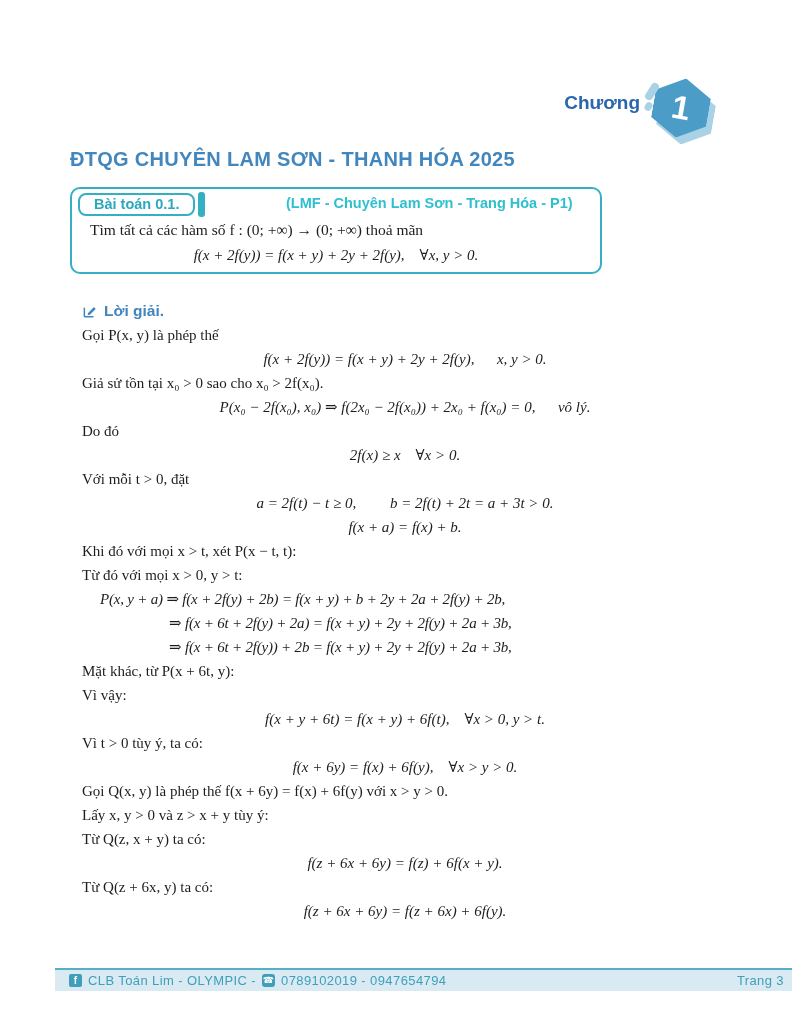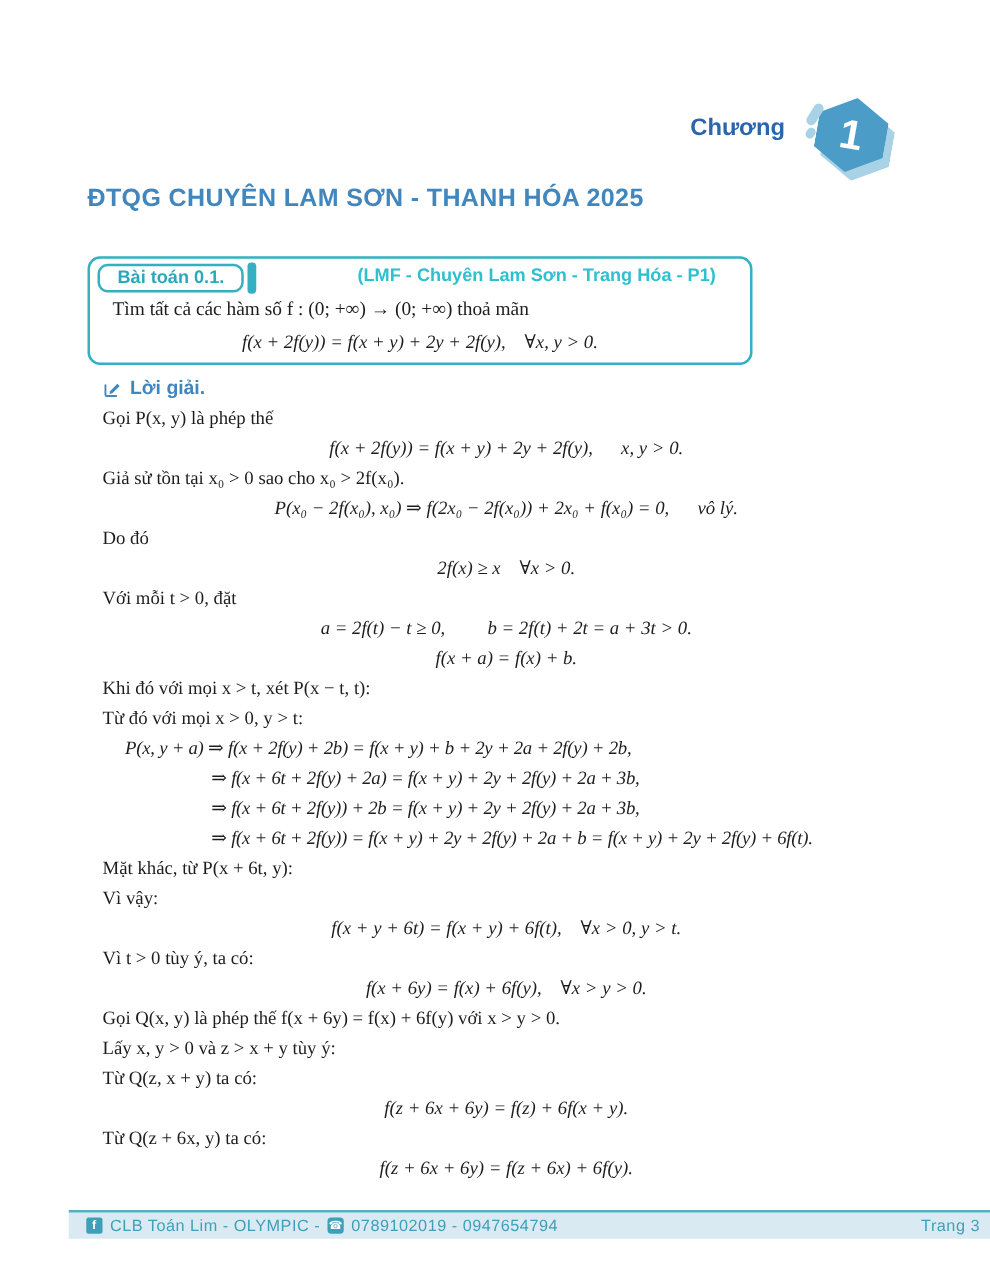--- a/index.html
+++ b/index.html
@@ -5,35 +5,35 @@
   :root{
     --teal:#35b0c2; --turquoise:#2fc0cf; --steel:#4186bd; --darkblue:#2a66ad;
     --hex-main:#4b9dc8; --hex-light:#a9d2e6; --footer-bg:#d9eaf3; --footer-text:#3f9fba;
     --ink:#1d1d1f;
   }
   html,body{margin:0;padding:0;}
   body{width:792px;height:1024px;overflow:hidden;background:#fff;}
   .page{position:relative;width:792px;height:1024px;background:#ffffff;font-family:"Liberation Serif","DejaVu Serif",serif;color:var(--ink);}
 
   
-  .chapter-row{position:absolute;top:78px;right:80px;display:flex;align-items:center;gap:24px;}
+  .chapter-row{position:absolute;top:78px;right:80px;display:flex;align-items:center;gap:12px;}
   .chapter-label{font-family:"Liberation Sans","DejaVu Sans",sans-serif;font-weight:bold;font-size:19px;color:var(--darkblue);padding-bottom:14px;}
   .hexwrap{position:relative;width:60px;height:64px;}
   .hex{position:absolute;width:56px;height:60px;clip-path:polygon(50% 0,100% 27%,100% 73%,50% 100%,0 73%,0 27%);}
   .hex.shadow{left:6px;top:7px;background:var(--hex-light);transform:rotate(10deg);}
   .hex.main{left:1px;top:0;background:var(--hex-main);transform:rotate(10deg);display:flex;align-items:center;justify-content:center;}
   .hex-number{font-family:"Liberation Sans","DejaVu Sans",sans-serif;font-weight:bold;font-size:33px;color:#fff;}
   .hex-accent{position:absolute;left:-4px;top:4px;width:8px;height:19px;border-radius:5px;background:var(--hex-light);transform:rotate(32deg);}
   .hex-accent-dot{position:absolute;left:-7px;top:24px;width:7px;height:9px;border-radius:4px;background:var(--hex-light);transform:rotate(32deg);}
 
   
   .page-title{position:absolute;top:148px;left:70px;width:646px;font-family:"Liberation Sans","DejaVu Sans",sans-serif;font-weight:bold;font-size:20px;color:var(--steel);letter-spacing:.3px;}
 
   
-  .problem-box{position:absolute;top:205px;left:70px;width:532px;height:87px;box-sizing:border-box;border:2.5px solid var(--teal);border-radius:10px;background:#fff;}
+  .problem-box{position:absolute;top:187px;left:70px;width:532px;height:87px;box-sizing:border-box;border:2.5px solid var(--teal);border-radius:10px;background:#fff;}
   .badge{position:absolute;top:3px;left:6px;display:flex;align-items:center;}
   .badge-pill{background:#fff;border:2.5px solid var(--teal);border-radius:8px;padding:1px 14px 2px;font-family:"Liberation Sans","DejaVu Sans",sans-serif;font-weight:bold;font-size:14.5px;color:#2aa9bd;}
   .badge-tab{width:7px;height:25px;margin-left:3px;background:var(--teal);border-radius:3px;}
   .problem-source{position:absolute;top:6px;left:214px;font-family:"Liberation Sans","DejaVu Sans",sans-serif;font-weight:bold;font-size:14.5px;color:var(--turquoise);}
   .problem-statement{position:absolute;top:32px;left:18px;right:12px;font-size:15.5px;}
   .problem-equation{position:absolute;top:57px;left:0;right:0;text-align:center;font-size:15px;font-style:italic;white-space:pre;}
 
   
   .solution{position:absolute;top:299px;left:82px;width:646px;}
   .solution-header{display:flex;align-items:center;gap:7px;font-family:"Liberation Sans","DejaVu Sans",sans-serif;font-weight:bold;font-size:15.5px;color:var(--steel);height:24px;}
@@ -96,21 +96,20 @@
         <div class="line p">Do đó</div>
         <div class="line eq">2f(x) ≥ x    ∀x &gt; 0.</div>
         <div class="line p">Với mỗi t &gt; 0, đặt</div>
         <div class="line eq">a = 2f(t) − t ≥ 0,         b = 2f(t) + 2t = a + 3t &gt; 0.</div>
         <div class="line eq">f(x + a) = f(x) + b.</div>
         <div class="line p">Khi đó với mọi x &gt; t, xét P(x − t, t):</div>
         <div class="line p">Từ đó với mọi x &gt; 0, y &gt; t:</div>
         <div class="line d1">P(x, y + a) ⇒ f(x + 2f(y) + 2b) = f(x + y) + b + 2y + 2a + 2f(y) + 2b,</div>
         <div class="line d2">⇒ f(x + 6t + 2f(y) + 2a) = f(x + y) + 2y + 2f(y) + 2a + 3b,</div>
         <div class="line d2">⇒ f(x + 6t + 2f(y)) + 2b = f(x + y) + 2y + 2f(y) + 2a + 3b,</div>
-        <div class="line d2">⇒ f(x + 6t + 2f(y)) = f(x + y) + 2y + 2f(y) + 2a + b = f(x + y) + 2y + 2f(y) + 6f(t).</div>
         <div class="line p">Mặt khác, từ P(x + 6t, y):</div>
         <div class="line p">Vì vậy:</div>
         <div class="line eq">f(x + y + 6t) = f(x + y) + 6f(t),    ∀x &gt; 0, y &gt; t.</div>
         <div class="line p">Vì t &gt; 0 tùy ý, ta có:</div>
         <div class="line eq">f(x + 6y) = f(x) + 6f(y),    ∀x &gt; y &gt; 0.</div>
         <div class="line p">Gọi Q(x, y) là phép thế f(x + 6y) = f(x) + 6f(y) với x &gt; y &gt; 0.</div>
         <div class="line p">Lấy x, y &gt; 0 và z &gt; x + y tùy ý:</div>
         <div class="line p">Từ Q(z, x + y) ta có:</div>
         <div class="line eq">f(z + 6x + 6y) = f(z) + 6f(x + y).</div>
         <div class="line p">Từ Q(z + 6x, y) ta có:</div>

